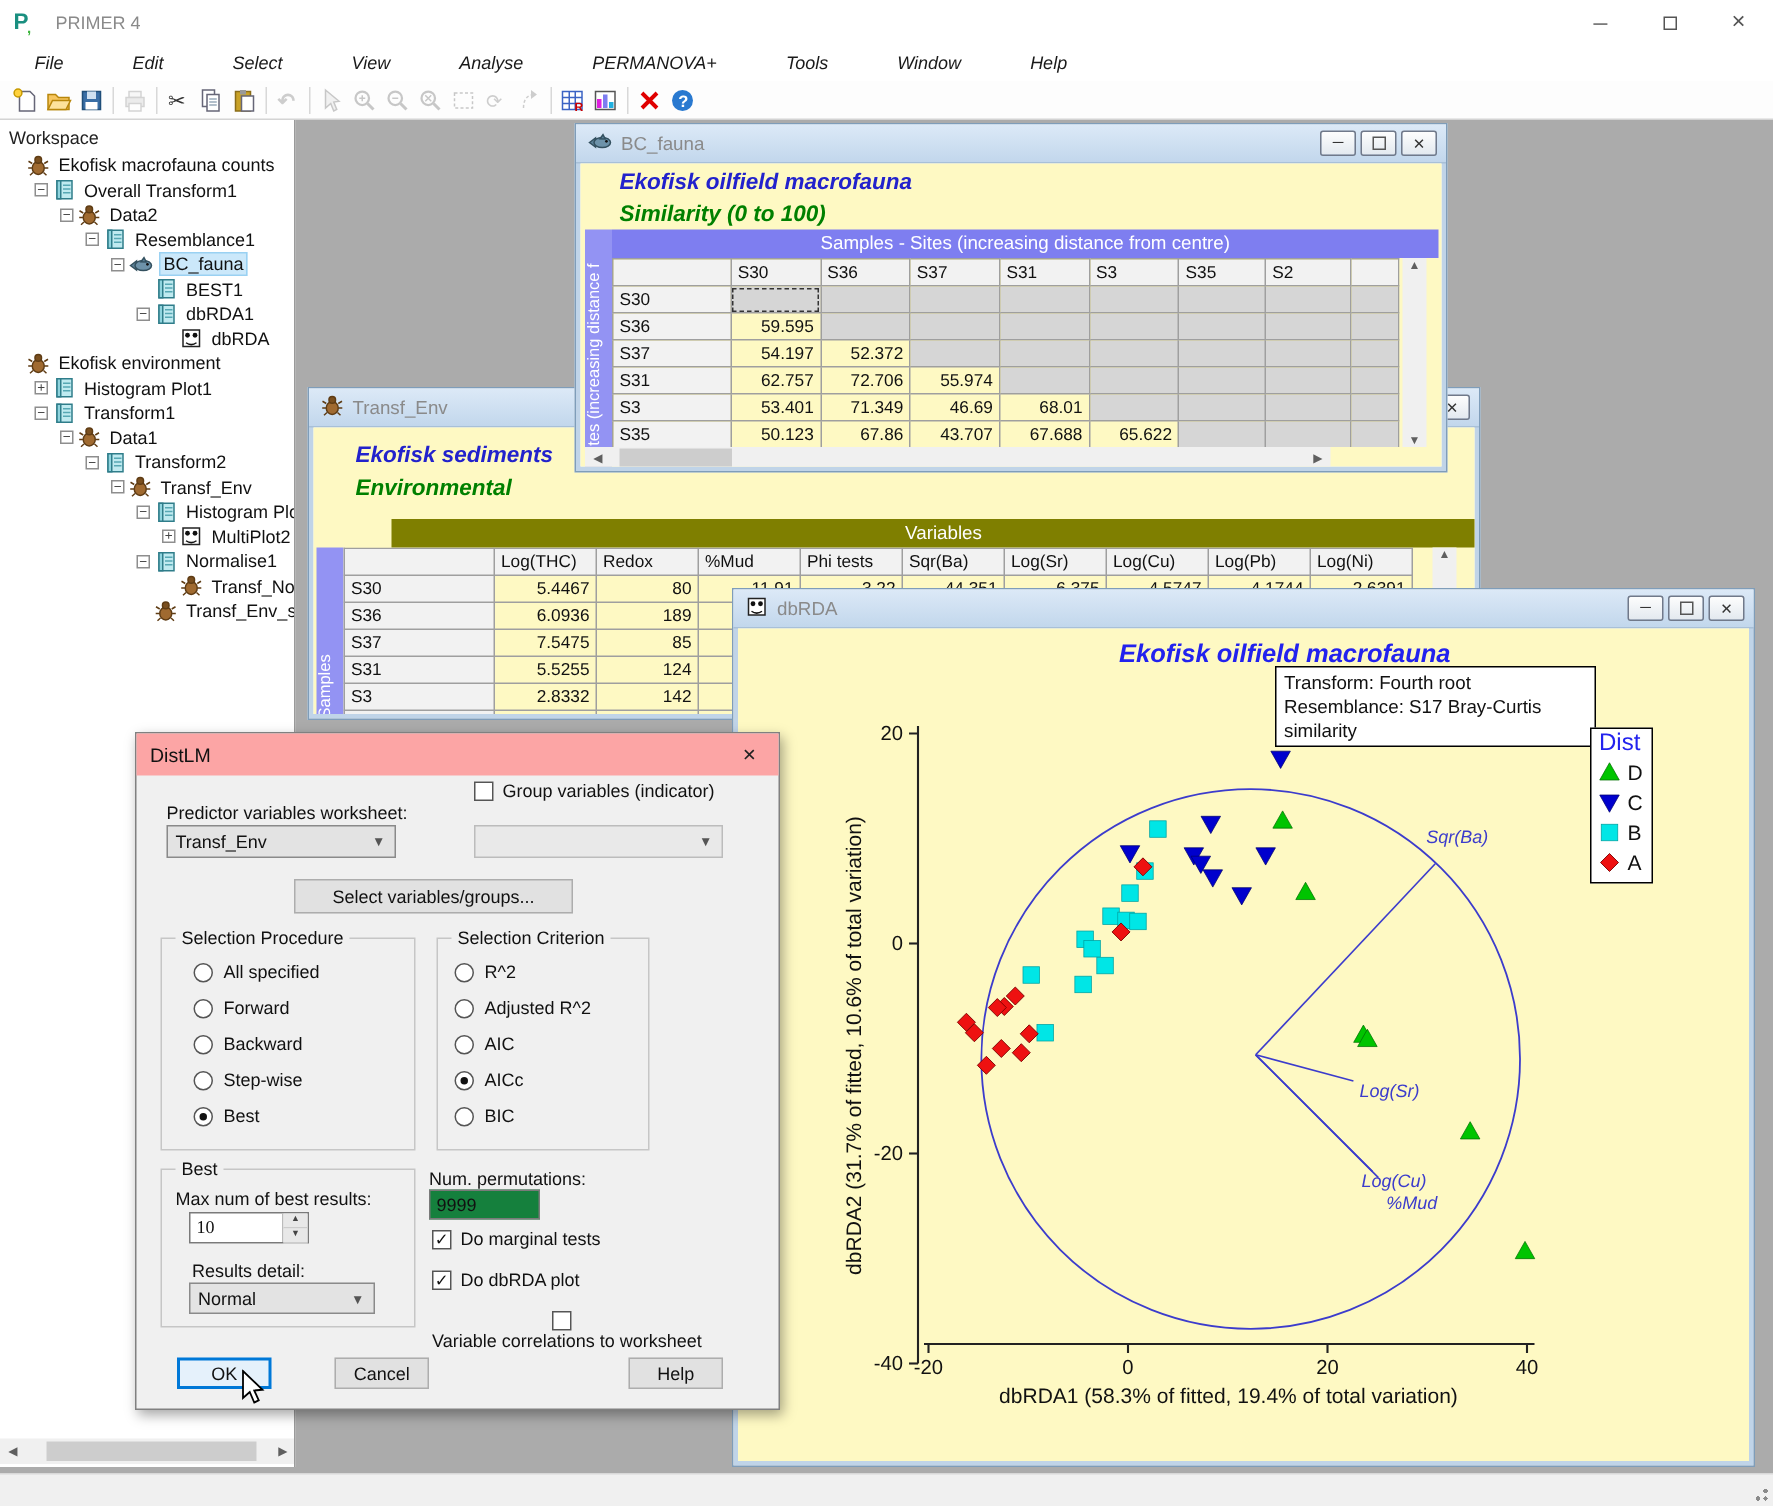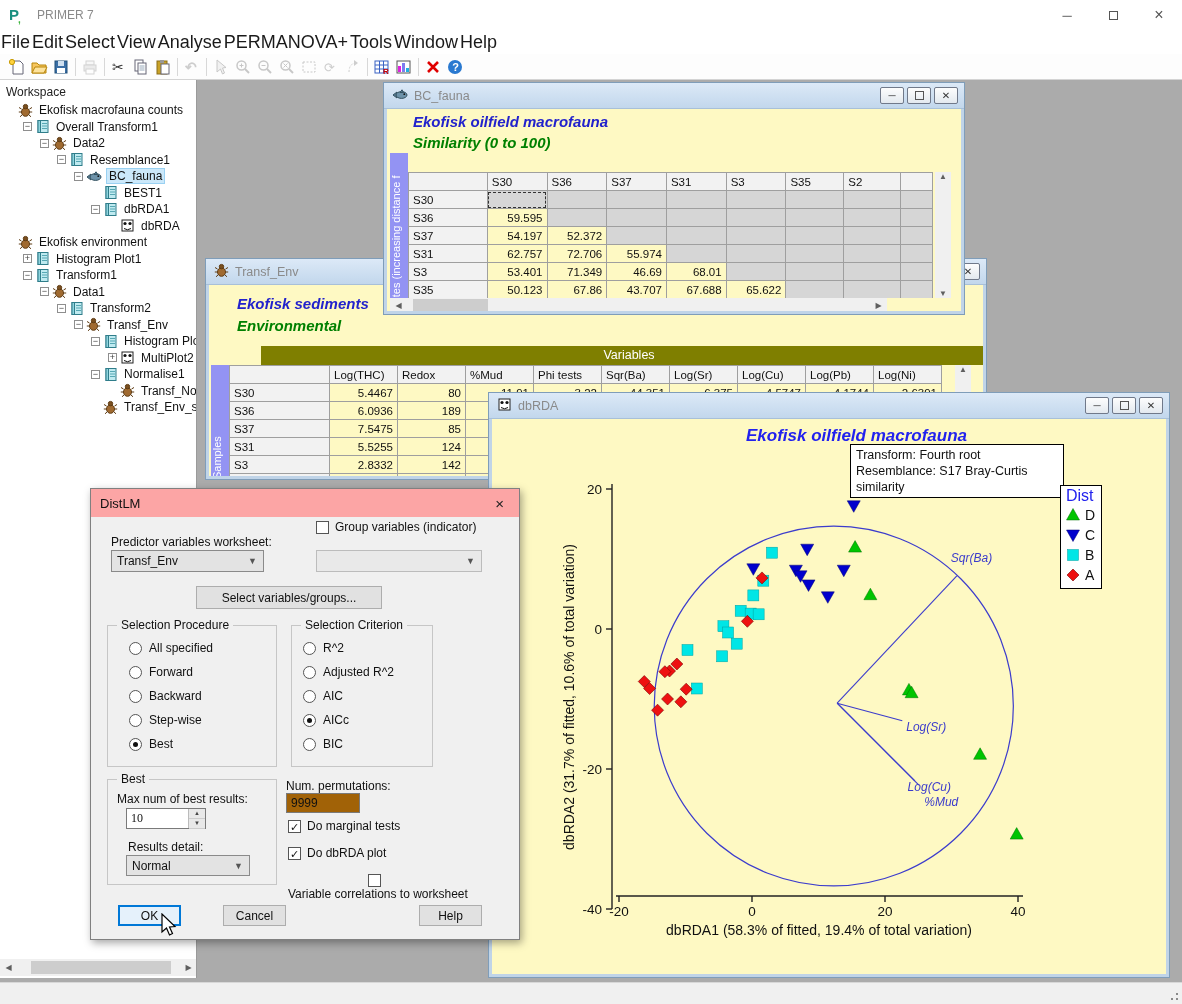--- a/index.html
+++ b/index.html
@@ -9,21 +9,21 @@
   
   .app-titlebar { position:absolute; left:0; top:0; width:1182px; height:30px; background:#fff; display:flex; align-items:center; }
   .app-logo { width:18px; height:18px; margin-left:9px; font-weight:bold; font-size:15px; color:#1a8f80; position:relative; }
   .app-logo i { position:absolute; left:9px; top:8px; font-style:normal; color:#3db53d; font-size:10px; }
   .app-title { margin-left:10px; color:#8a8a8a; font-size:12px; }
   .caption-btns { margin-left:auto; display:flex; height:30px; }
   .cap-btn { width:46px; height:30px; display:flex; align-items:center; justify-content:center; color:#555; font-size:13px; }
   .cap-restore-box { width:9px; height:9px; border:1px solid #555; display:inline-block; }
 
   .menubar { position:absolute; left:0; top:30px; width:1182px; height:24px; background:#fff; display:flex; align-items:center; }
-  .menu-item { padding:0 1px; font-size:18px; color:#1a1a1a; height:24px; display:flex; align-items:center; }
+  .menu-item { padding:0 23px; font-size:12px; color:#1a1a1a; height:24px; display:flex; align-items:center;font-style:italic; }
 
   .toolbar { position:absolute; left:0; top:54px; width:1182px; height:26px; background:#fdfdfd; border-bottom:1px solid #d4d4d4; display:flex; align-items:center; padding-left:6px; }
   .tb-icon { width:22px; height:20px; display:flex; align-items:center; justify-content:center; }
   .tb-icon.disabled { opacity:.35; filter:grayscale(1); }
   .tb-sep { width:1px; height:18px; background:#d8d8d8; margin:0 3px; }
 
   
   .tree-panel { position:absolute; left:0; top:80px; width:197px; height:898px; background:#fff; border-right:1px solid #9a9a9a; overflow:hidden; }
   .tree-header { padding:5px 0 3px 6px; font-size:12px; color:#222; }
   .tree-row { height:16.5px; display:flex; align-items:center; white-space:nowrap; font-size:12px; }
@@ -68,21 +68,21 @@
   .hscroll { position:absolute; height:15px; background:#f0f0f0; display:flex; align-items:center; }
 
   
   .dialog { position:absolute; background:#f0f0f0; border:1px solid #808080; box-shadow:2px 3px 8px rgba(0,0,0,.35); }
   .dlg-titlebar { height:28px; background:#fca5a5; display:flex; align-items:center; padding:0 9px; font-size:13px; }
   .dlg-close { margin-left:auto; font-size:15px; color:#222; padding:0 6px; }
   .dlg-label { position:absolute; font-size:12px; color:#111; }
   .combo { position:absolute; background:#e3e3e3; border:1px solid #8a8a8a; font-size:12px; display:flex; align-items:center; padding-left:5px; }
   .combo .chev { margin-left:auto; margin-right:6px; color:#555; font-size:9px; }
   .combo.disabled { background:#e9e9e9; color:#aaa; border-color:#bcbcbc; }
-  .textbox { position:absolute; background:#a16207; border:1px solid #7a7a7a; font-size:12px; padding-left:4px; display:flex; align-items:center; }
+  .textbox { position:absolute; background:#15803d; border:1px solid #7a7a7a; font-size:12px; padding-left:4px; display:flex; align-items:center; }
   .btn { position:absolute; background:#e1e1e1; border:1px solid #adadad; font-size:12px; display:flex; align-items:center; justify-content:center; }
   .btn.focused { border:2px solid #0078d7; background:#e5f1fb; }
   .groupbox { position:absolute; border:1px solid #c6c6c6; }
   .groupbox > .gb-label { position:absolute; top:-8px; left:9px; background:#f0f0f0; padding:0 4px; font-size:12px; }
   .radio-row { position:absolute; display:flex; align-items:center; font-size:12px; }
   .radio { width:13px; height:13px; border:1px solid #555; border-radius:50%; background:#fff; margin-right:7px; position:relative; flex:0 0 13px; }
   .radio.on::after { content:""; position:absolute; left:3px; top:3px; width:5px; height:5px; border-radius:50%; background:#111; }
   .check-row { position:absolute; display:flex; align-items:center; font-size:12px; }
   .checkbox { width:13px; height:13px; border:1px solid #555; background:#fff; margin-right:6px; font-size:11px; line-height:12px; text-align:center; color:#111; flex:0 0 13px; }
   .spin { position:absolute; background:#fff; border:1px solid #7a7a7a; display:flex;font-family:Liberation Serif, serif; }
@@ -97,21 +97,21 @@
   .legend-title { color:#2222ee; font-size:16px; }
   .legend-row { display:flex; align-items:center; font-size:14px; gap:5px; height:20px; }
 
   .cursor-arrow { position:absolute; z-index:99; }
 </style>
 </head>
 <body>
 
 <div class="app-titlebar">
   <span class="app-logo">P<i>,</i></span>
-  <span class="app-title">PRIMER 7</span>
+  <span class="app-title">PRIMER 4</span>
   <div class="caption-btns">
     <span class="cap-btn">─</span>
     <span class="cap-btn">
         <span class="cap-restore-box"></span>
       </span>
     <span class="cap-btn" style="font-size:16px;">×</span>
   </div>
 </div>
 
 <div class="menubar" id="menubar">
@@ -609,20 +609,21 @@
       <span class="win-btn">─</span>
       <span class="win-btn">
           <span class="cap-restore-box"></span>
         </span>
       <span class="win-btn">✕</span>
     </div>
   </div>
   <div class="win-body">
     <div style="position:absolute;left:26px;top:4px;" class="sheet-head1">Ekofisk oilfield macrofauna</div>
     <div style="position:absolute;left:26px;top:25px;" class="sheet-head2">Similarity (0 to 100)</div>
+    <div class="band purple" style="left:21px; top:44px; width:551px;">Samples - Sites (increasing distance from centre)</div>
     <div class="side-strip purple" style="left:3px; top:44px; height:158px;">
       <div class="vtext">Sites (increasing distance f</div>
     </div>
     <div style="position:absolute; left:21px; top:63px; width:525px; height:126px; overflow:hidden;">
       <table class="grid" id="bc-table">
           <tbody>
             <tr>
               <th style="width:86px"></th>
               <th style="width:62px">S30</th>
               <th style="width:62px">S36</th>

